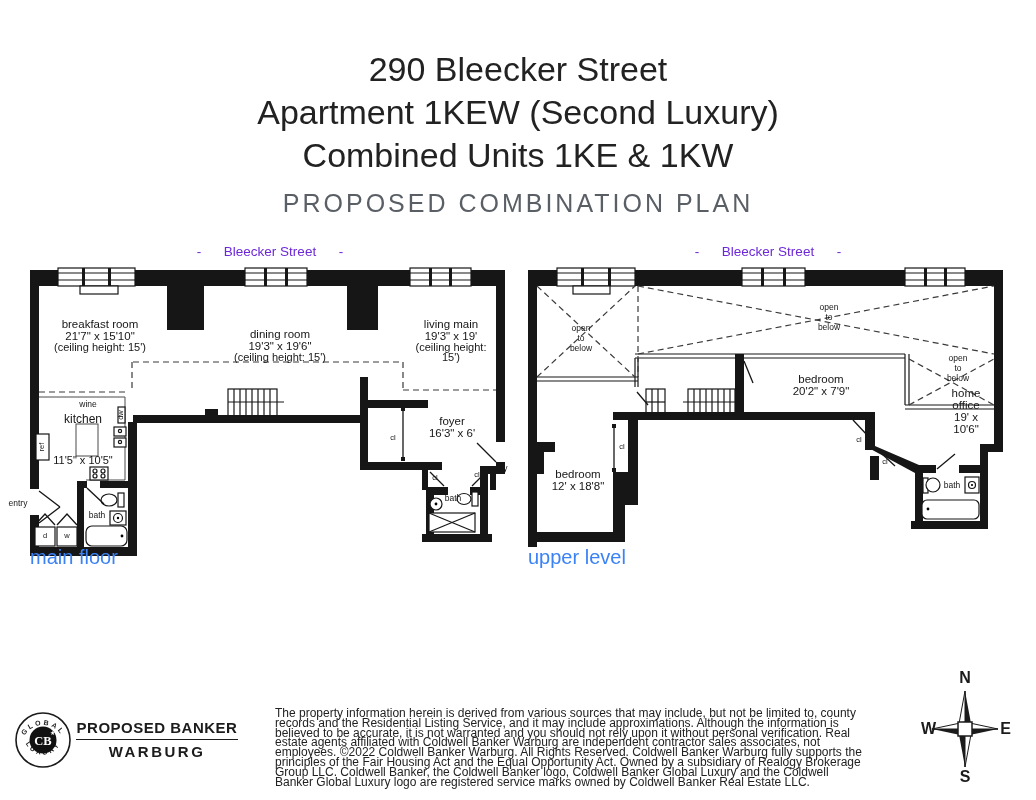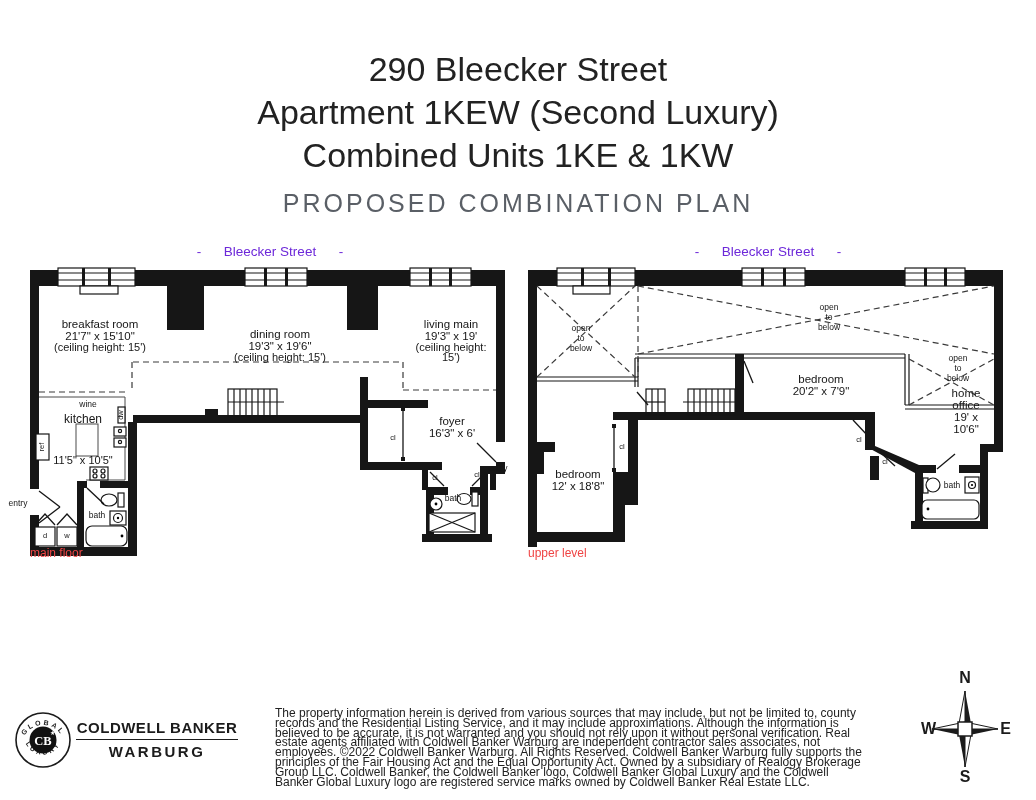--- a/index.html
+++ b/index.html
@@ -5,21 +5,21 @@
   html,body{margin:0;padding:0;background:#fff;}
   .page{position:relative;width:1036px;height:800px;background:#fff;overflow:hidden;
         font-family:"Liberation Sans", sans-serif;color:#1b1b1b;}
   .title-block{position:absolute;top:48px;left:0;width:100%;text-align:center;}
   .title-line{font-size:34px;line-height:43px;color:#222;}
   .subtitle{margin-top:12px;font-size:25px;letter-spacing:3px;color:#5a5f66;}
   .street-label{position:absolute;top:244px;width:480px;text-align:center;font-size:13.5px;
                 white-space:pre;color:#6d28d9;}
   .plan{position:absolute;top:264px;width:480px;height:292px;}
   .plan svg{position:absolute;left:0;top:0;overflow:visible;}
-  .floor-label{position:absolute;top:546px;font-size:12px;color:#ef4444;}
+  .floor-label{position:absolute;top:546px;font-size:20px;color:#3b82f6;}
   .lbl{position:absolute;transform:translate(-50%,-50%);white-space:nowrap;color:#161616;
        font-size:8.5px;line-height:10px;text-align:center;}
   .lbl.rot{transform:translate(-50%,-50%) rotate(-90deg);}
   .room{position:absolute;transform:translateX(-50%);text-align:center;color:#161616;}
   .room .rname{font-size:11.5px;line-height:12px;}
   .room .rdims{font-size:11.5px;line-height:12px;}
   .room .rceil{font-size:11px;line-height:10px;}
   .otb{white-space:pre-line;}
   .tiny{font-size:7.5px;}
   .footer-disclaimer{position:absolute;left:275px;top:709px;width:592px;font-size:12px;
@@ -363,21 +363,21 @@
     </text>
     <text font-size="7" font-weight="bold" letter-spacing="2.5" fill="#1b1b1b" font-family="Liberation Sans, sans-serif">
       <textPath href="#arcBot" startOffset="50%" text-anchor="middle">LUXURY</textPath>
     </text>
     <circle cx="30" cy="30" r="13.5" fill="#111"></circle>
     <text x="30" y="34.5" font-size="12.5" font-weight="bold" fill="#fff" text-anchor="middle" font-family="Liberation Serif, serif">CB</text>
     <text x="37" y="25" font-size="6" fill="#fff">★</text>
   </svg>
 
   <div class="brand">
-    <div class="b1">COLDWELL BANKER</div>
+    <div class="b1">PROPOSED BANKER</div>
     <div class="b2">WARBURG</div>
   </div>
 
   <div class="footer-disclaimer">The property information herein is derived from various sources that may include, but not be limited to, county records and the Residential Listing Service, and it may include approximations. Although the information is believed to be accurate, it is not warranted and you should not rely upon it without personal verification. Real estate agents affiliated with Coldwell Banker Warburg are independent contractor sales associates, not employees. ©2022 Coldwell Banker Warburg. All Rights Reserved. Coldwell Banker Warburg fully supports the principles of the Fair Housing Act and the Equal Opportunity Act. Owned by a subsidiary of Realogy Brokerage Group LLC. Coldwell Banker, the Coldwell Banker logo, Coldwell Banker Global Luxury and the Coldwell Banker Global Luxury logo are registered service marks owned by Coldwell Banker Real Estate LLC.</div>
 
   <svg width="92" height="120" viewBox="0 0 92 120" style="position:absolute;left:920px;top:665px;">
     <line x1="45" y1="26" x2="45" y2="102" stroke="#1b1b1b" stroke-width="1"></line>
     <line x1="12" y1="64" x2="78" y2="64" stroke="#1b1b1b" stroke-width="1"></line>
     <polygon points="45,26 52,64 45,64" fill="#1b1b1b"></polygon>
     <polygon points="45,26 38,64 45,64" fill="#fff" stroke="#1b1b1b" stroke-width="1"></polygon>

